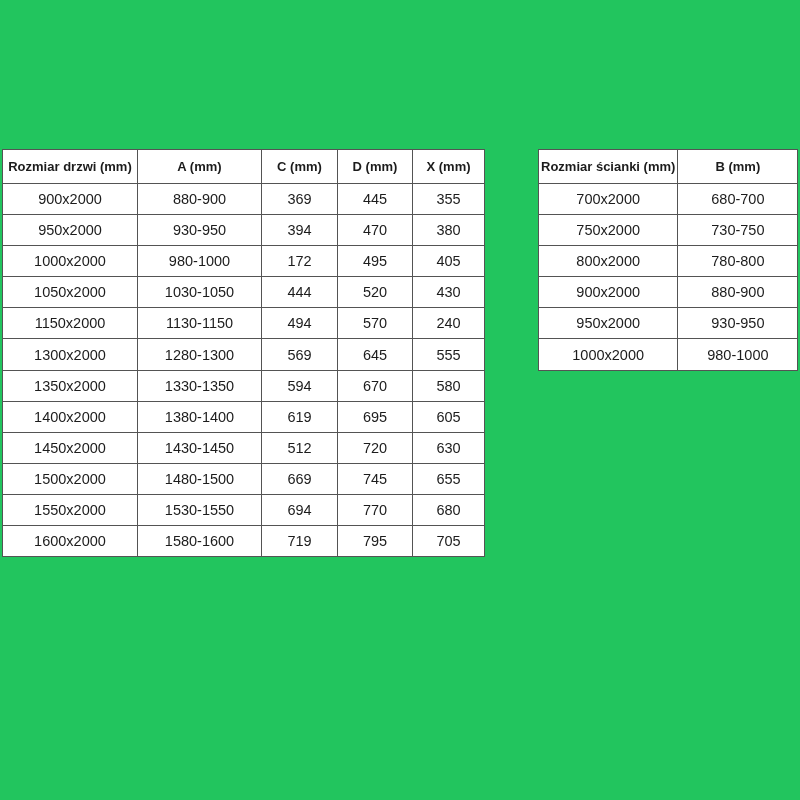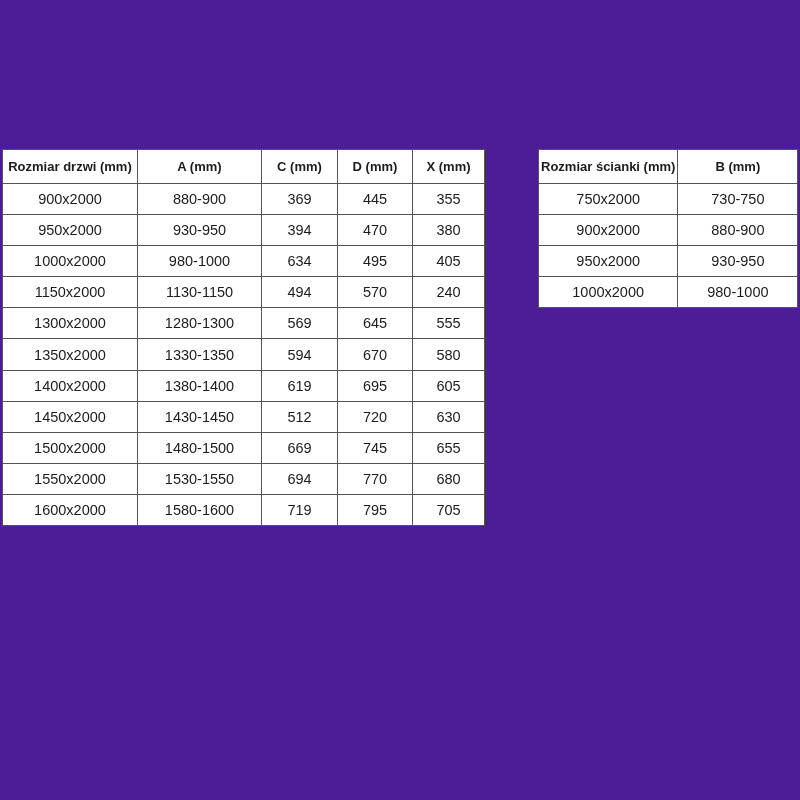--- a/index.html
+++ b/index.html
@@ -7,21 +7,21 @@
     padding: 0;
     width: 800px;
     height: 800px;
     background: #ffffff;
     font-family: "Liberation Sans", sans-serif;
   }
   .sheet {
     position: relative;
     width: 800px;
     height: 800px;
-    background: #4c1d95;
+    background: #22c55e;
   }
   table.tbl {
     border-collapse: collapse;
     table-layout: fixed;
     position: absolute;
     background: #ffffff;
   }
   .tbl-doors { left: 2px;   top: 149px; }
   .tbl-walls { left: 538px; top: 149px; padding-left: 22px; }
   table.tbl th, table.tbl td {
@@ -77,23 +77,30 @@
         <tr>
           <td>950x2000</td>
           <td>930-950</td>
           <td>394</td>
           <td>470</td>
           <td>380</td>
         </tr>
         <tr>
           <td>1000x2000</td>
           <td>980-1000</td>
-          <td>634</td>
+          <td>172</td>
           <td>495</td>
           <td>405</td>
+        </tr>
+        <tr>
+          <td>1050x2000</td>
+          <td>1030-1050</td>
+          <td>444</td>
+          <td>520</td>
+          <td>430</td>
         </tr>
         <tr>
           <td>1150x2000</td>
           <td>1130-1150</td>
           <td>494</td>
           <td>570</td>
           <td>240</td>
         </tr>
         <tr>
           <td>1300x2000</td>
@@ -153,22 +160,30 @@
         <col style="width: 120px;">
       </colgroup>
     <thead>
       <tr>
           <th>Rozmiar ścianki (mm)</th>
           <th>B (mm)</th>
         </tr>
     </thead>
     <tbody>
         <tr>
+          <td>700x2000</td>
+          <td>680-700</td>
+        </tr>
+        <tr>
           <td>750x2000</td>
           <td>730-750</td>
+        </tr>
+        <tr>
+          <td>800x2000</td>
+          <td>780-800</td>
         </tr>
         <tr>
           <td>900x2000</td>
           <td>880-900</td>
         </tr>
         <tr>
           <td>950x2000</td>
           <td>930-950</td>
         </tr>
         <tr>

